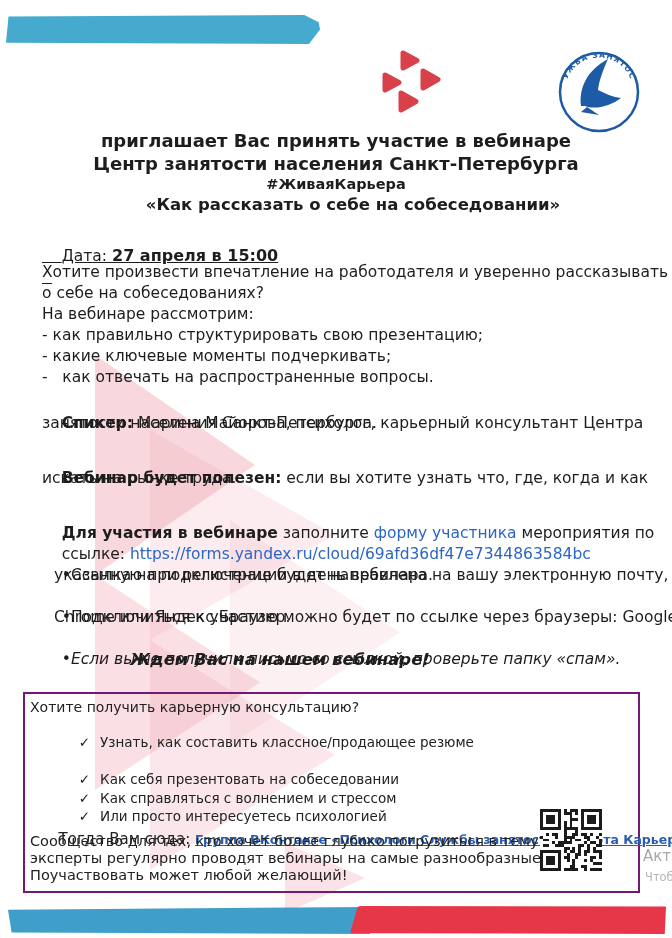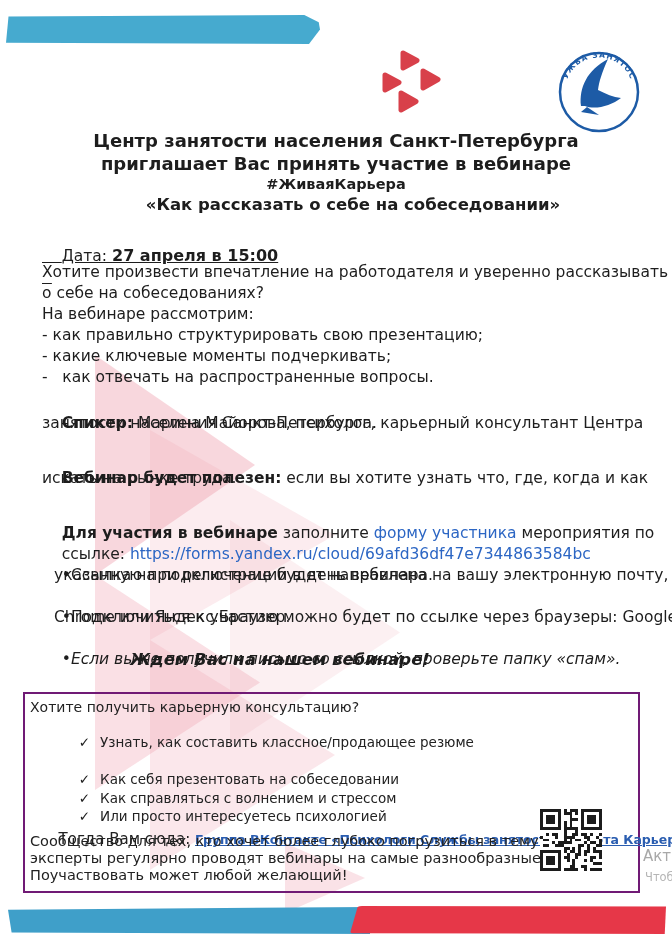--- a/index.html
+++ b/index.html
@@ -57,22 +57,22 @@
     <text font-size="7.5" font-weight="700" fill="#1d5ba6" letter-spacing="1.1" font-family="DejaVu Sans, sans-serif">
       <textPath href="#arcPath" startOffset="50%" text-anchor="middle">СЛУЖБА ЗАНЯТОСТИ</textPath>
     </text>
     <g fill="#1d5ba6">
       <path d="M30,62 C28,44 36,26 57,15 C51,28 48,38 47,46 C55,50 62,53 70,54 C60,62 44,66 34,62 Z"></path>
       <path d="M36,63 L48,71 L30,68 Z"></path>
     </g>
   </svg>
 
   <div class="abs" style="left:0;top:129px;width:672px;text-align:center;z-index:2;">
+    <div class="t1">приглашает Вас принять участие в вебинаре</div>
     <div class="t1">Центр занятости населения Санкт-Петербурга</div>
-    <div class="t1">приглашает Вас принять участие в вебинаре</div>
     <div class="t3">#ЖиваяКарьера</div>
     <div class="t4">«Как рассказать о себе на собеседовании»</div>
   </div>
 
   <div class="line" style="top:224px;text-decoration:underline;">
     <span>Дата: </span><span class="b" style="font-size:16px;">27 апреля в 15:00</span>
   </div>
 
   <div class="line" style="top:262px;">Хотите произвести впечатление на работодателя и уверенно рассказывать</div>
   <div class="line" style="top:283px;">о себе на собеседованиях?</div>

